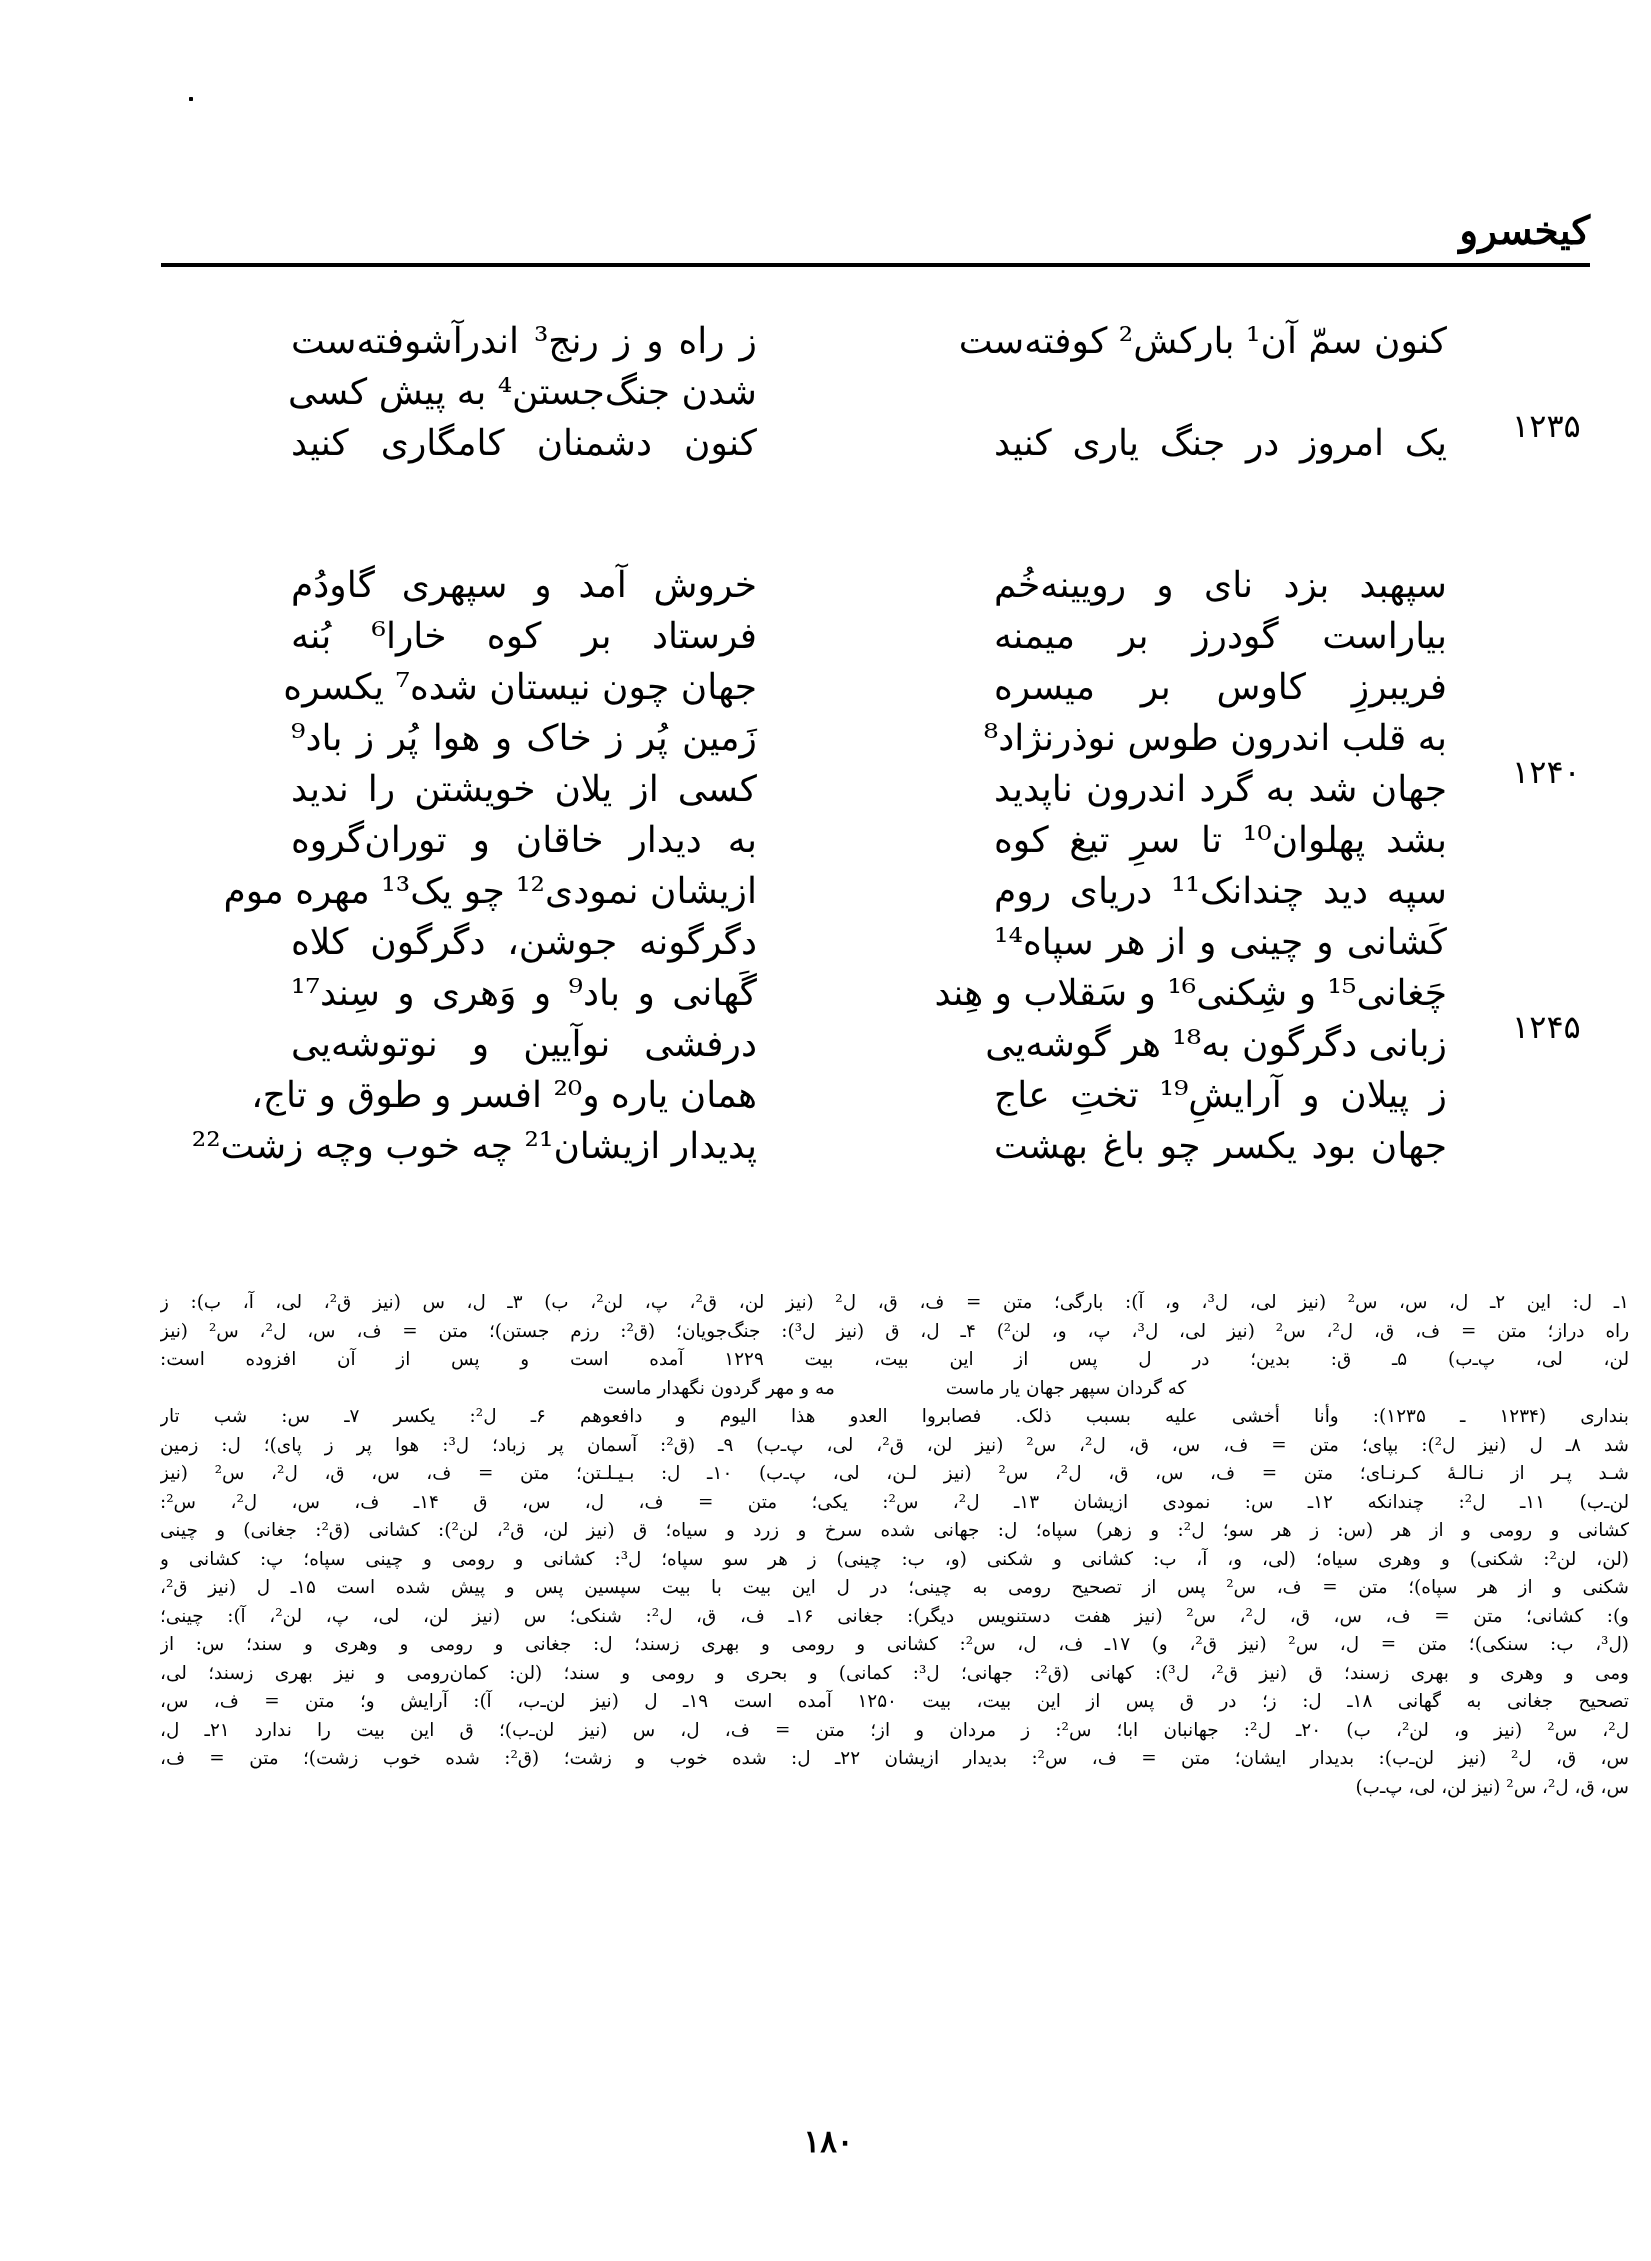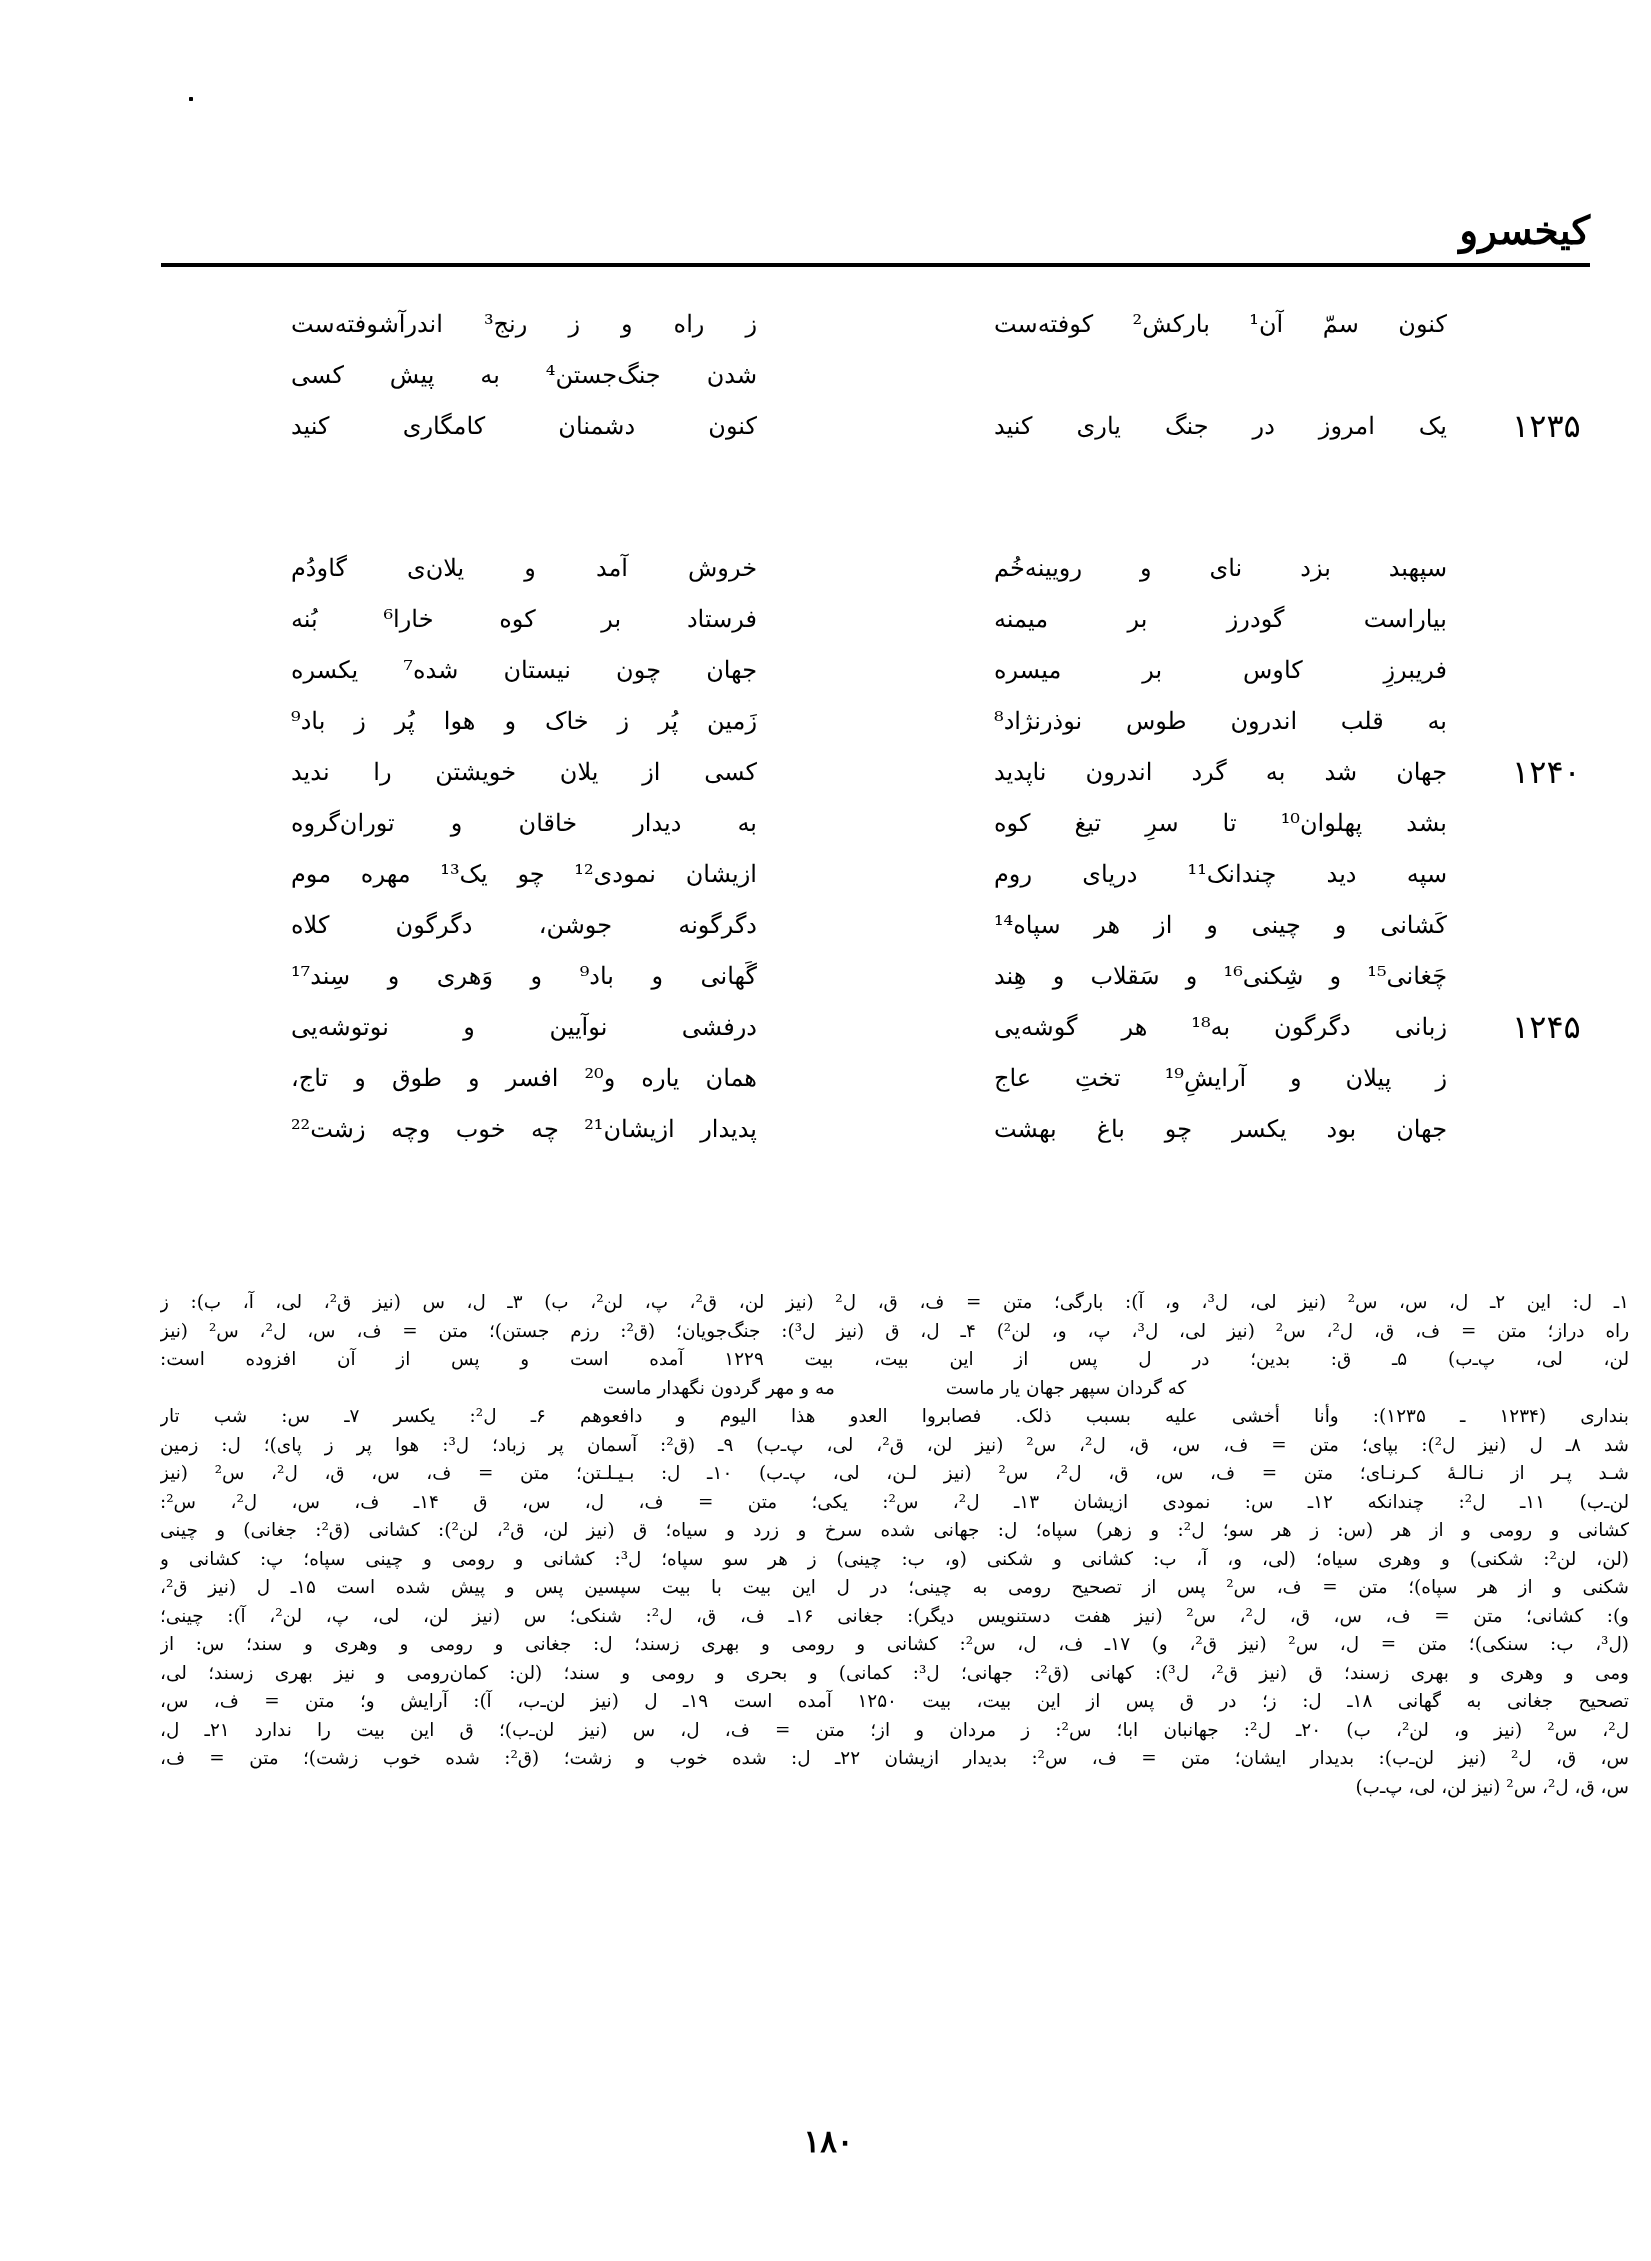--- a/index.html
+++ b/index.html
@@ -8,21 +8,21 @@
     font-family: "DejaVu Serif", "Liberation Serif", serif; color: #000;
   }
   .stray-dot { position: absolute; left: 189px; top: 97px; width: 3.5px; height: 3.5px; background: #000; border-radius: 0.7px; }
   .header { position: absolute; top: 202px; left: 161px; width: 1429px; height: 63px; }
   .header-title { position: absolute; right: 0; top: 0; font-size: 39px; font-weight: bold; line-height: 56px; }
   .header-rule { position: absolute; left: 0; right: 0; top: 61px; height: 3.5px; background: #000; }
 
   .verses { position: absolute; top: 299px; left: 167px; width: 1429px; }
   .verse-row { position: relative; height: 51px; }
   .verse-row.gap { height: 91px; }
-  .hemi { position: absolute; top: 0; font-size: 24px; line-height: 51px; white-space: nowrap;
+  .hemi { position: absolute; top: 16px; font-size: 36px; line-height: 51px; white-space: nowrap;
           text-align-last: justify; text-align: justify; }
   .hemi-first { right: 149px; width: 453px; }
   .hemi-second { right: 839px; width: 466px; }
   .verse-num { position: absolute; right: 0; width: 84px; top: 0; font-size: 32px; line-height: 51px; text-align: left; }
 
   .notes { position: absolute; top: 1288px; left: 160px; width: 1469px; font-size: 18.4px; line-height: 28.5px; text-align: justify; }
   .note-line { white-space: nowrap; text-align: justify; text-align-last: justify; height: 28.5px; overflow: hidden; }
   .note-line.last { text-align-last: right; }
   .note-couplet { display: flex; justify-content: center; gap: 111px; height: 28.5px; }
 
@@ -50,21 +50,21 @@
     </div>
     <div class="verse-row">
       <span class="verse-num">۱۲۳۵</span>
       <span class="hemi hemi-first">یک امروز در جنگ یاری کنید</span>
       <span class="hemi hemi-second">کنون دشمنان کامگاری کنید</span>
     </div>
     <div class="verse-row gap"></div>
     <div class="verse-row">
       <span class="verse-num"></span>
       <span class="hemi hemi-first">سپهبد بزد نای و رویینه‌خُم</span>
-      <span class="hemi hemi-second">خروش آمد و یلان‌ی گاودُم</span>
+      <span class="hemi hemi-second">خروش آمد و سپهر‌ی گاودُم</span>
     </div>
     <div class="verse-row">
       <span class="verse-num"></span>
       <span class="hemi hemi-first">بیاراست گودرز بر میمنه</span>
       <span class="hemi hemi-second">فرستاد بر کوه خارا⁶ بُنه</span>
     </div>
     <div class="verse-row">
       <span class="verse-num"></span>
       <span class="hemi hemi-first">فریبرزِ کاوس بر میسره</span>
       <span class="hemi hemi-second">جهان چون نیستان شده⁷ یکسره</span>

